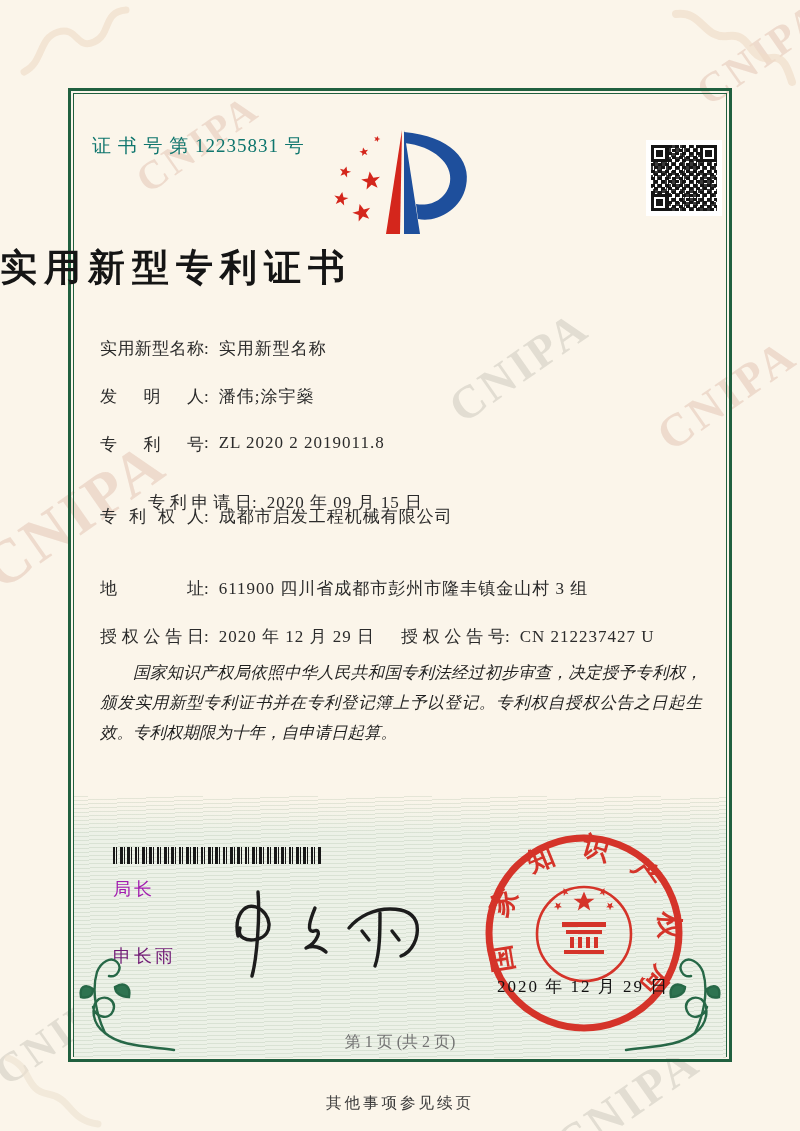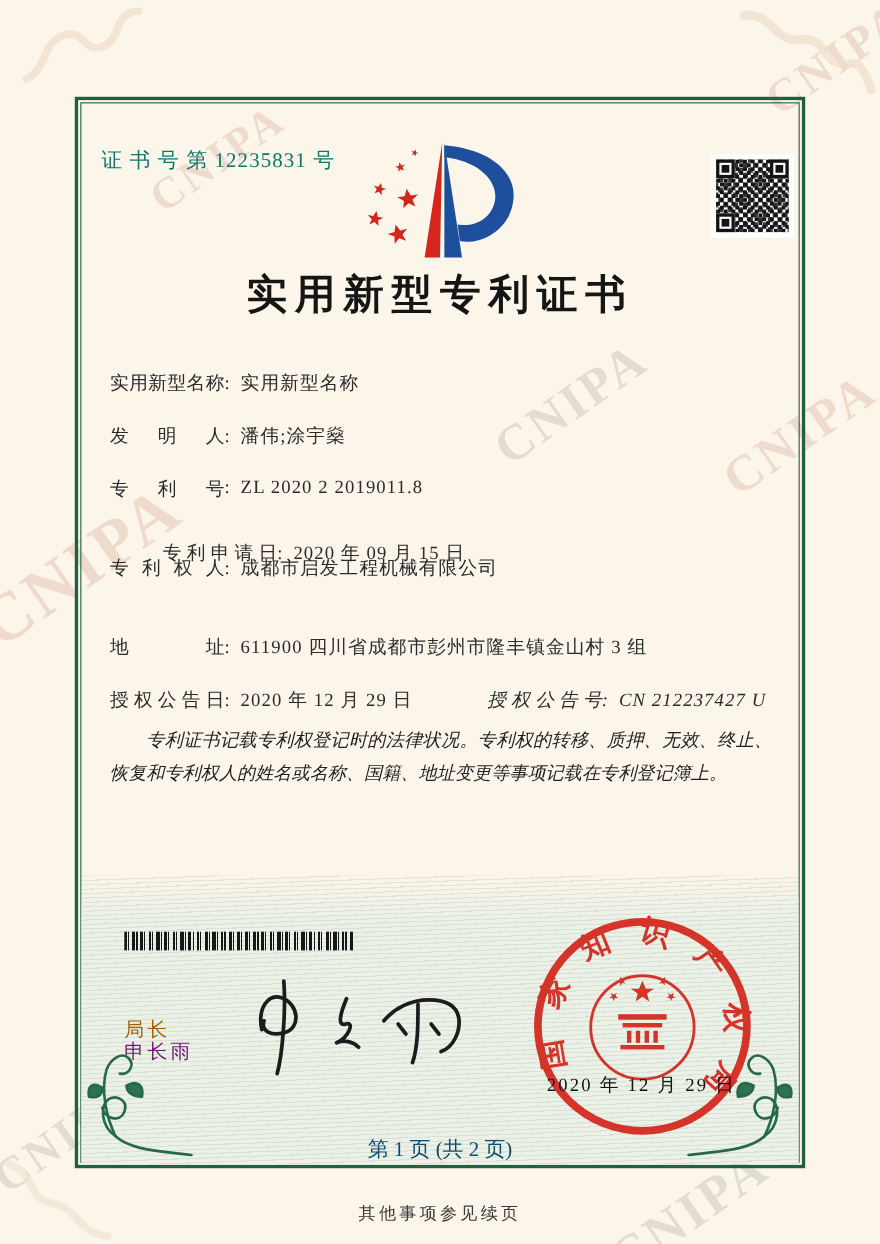--- a/index.html
+++ b/index.html
@@ -50,33 +50,33 @@
       repeating-conic-gradient(#141414 0% 25%, rgba(255,255,255,0) 25% 50%),
       repeating-conic-gradient(rgba(20,20,20,.85) 0% 25%, rgba(255,255,255,0) 25% 50%);
     background-size:7px 7px, 9px 9px;
     background-position:0 0, 2px 3px;
   }
   .finder{ position:absolute; width:17px; height:17px; background:#fff; border:3px solid #141414; }
   .finder span{ position:absolute; inset:2px; background:#141414; }
   .f1{ left:5px; top:5px; } .f2{ right:5px; top:5px; } .f3{ left:5px; bottom:5px; }
 
   .title{
-    left:0; top:243px; width:100%; text-align:center;
+    left:0; top:243px; width:100%; 
     font-size:37px; font-weight:bold; letter-spacing:7px; color:#151515;
   }
 
   
   .row{ position:absolute; left:100px; font-size:17px; white-space:nowrap; }
   .flabel{
     display:inline-block; width:104px; text-align:justify; text-align-last:justify;
     vertical-align:top;
   }
   .colon{ margin-right:10px; }
   .fvalue{ letter-spacing:1px; }
-  .pair2{ margin-left:68px;font-style:italic; }
+  .pair2{ margin-left:26px; }
 
   
   .paras{
     position:absolute; left:100px; top:658px; width:602px;
     font-size:16.5px; line-height:1.83; text-align:justify;
     font-style:italic; color:#1f1f1f;
   }
   .paras p{ text-indent:2em; }
 
   
@@ -85,32 +85,32 @@
     background:repeating-linear-gradient(90deg,
       #171717 0 2px, rgba(0,0,0,0) 2px 3px,
       #171717 3px 4px, rgba(0,0,0,0) 4px 7px,
       #171717 7px 10px, rgba(0,0,0,0) 10px 11px,
       #171717 11px 12px, rgba(0,0,0,0) 12px 14px,
       #171717 14px 17px, rgba(0,0,0,0) 17px 18px,
       #171717 18px 19px, rgba(0,0,0,0) 19px 22px);
   }
 
   
-  .signer-title{ left:113px; top:924px; font-size:18px; letter-spacing:3px; color:#a16207; }
+  .signer-title{ left:113px; top:877px; font-size:18px; letter-spacing:3px; color:#a21caf; }
   .signer-name{ left:113px; top:944px; font-size:18px; letter-spacing:3px; color:#701a75; }
   .signature{ left:222px; top:886px; }
 
   
   .seal{ left:476px; top:830px; opacity:.93; }
   .seal-date{
     left:497px; top:975px; font-size:17px; letter-spacing:2px; color:#111; z-index:5;
   }
 
   
-  .page-info{ left:0; top:1032px; width:100%; text-align:center; font-size:19px; color:#0c4a6e; }
+  .page-info{ left:0; top:1032px; width:100%; text-align:center; font-size:16px; color:#737373; }
   .foot-note{ left:0; top:1078px; width:100%; text-align:center; font-size:15.5px; letter-spacing:3px; color:#3a3a3a;margin-top:15px; }
 </style>
 </head>
 <body>
 
 <div class="wm pink" style="left:128px; top:120px; font-size:40px;">CNIPA</div>
 <div class="wm gray" style="left:440px; top:340px; font-size:46px;">CNIPA</div>
 <div class="wm pink" style="left:-30px; top:480px; font-size:62px;">CNIPA</div>
 <div class="wm pink" style="left:648px; top:368px; font-size:46px;">CNIPA</div>
 <div class="wm gray" style="left:-14px; top:1010px; font-size:42px;">CNIPA</div>
@@ -198,21 +198,21 @@
   <span class="flabel">专利权人</span><span class="colon">:</span><span class="fvalue">成都市启发工程机械有限公司</span>
 </div>
 <div class="row" style="top:577px;">
   <span class="flabel">地址</span><span class="colon">:</span><span class="fvalue">611900 四川省成都市彭州市隆丰镇金山村 3 组</span>
 </div>
 <div class="row" style="top:625px;">
   <span class="flabel">授权公告日</span><span class="colon">:</span><span class="fvalue">2020 年 12 月 29 日</span><span class="pair2"><span class="flabel">授权公告号</span><span class="colon">:</span><span class="fvalue">CN 212237427 U</span></span>
 </div>
 
 <div class="paras">
-  <p>专利证书记载专利权登记时的法律状况。专利权的转移、质押、无效、终止、恢复和专利权人的姓名或名称、国籍、地址变更等事项记载在专利登记簿上。</p>
+  <p>国家知识产权局依照中华人民共和国专利法经过初步审查，决定授予专利权，颁发实用新型专利证书并在专利登记簿上予以登记。专利权自授权公告之日起生效。专利权期限为十年，自申请日起算。</p>
 </div>
 
 <div class="abs barcode"></div>
 
 <div class="abs signer-title">局长</div>
 <div class="abs signer-name">申长雨</div>
 
 <svg class="abs signature" width="210" height="100" viewBox="0 0 210 100">
   <g stroke="#1c1c1c" stroke-width="3.4" fill="none" stroke-linecap="round" stroke-linejoin="round">
     <path d="M36,6 C38,30 35,72 30,90"></path>

